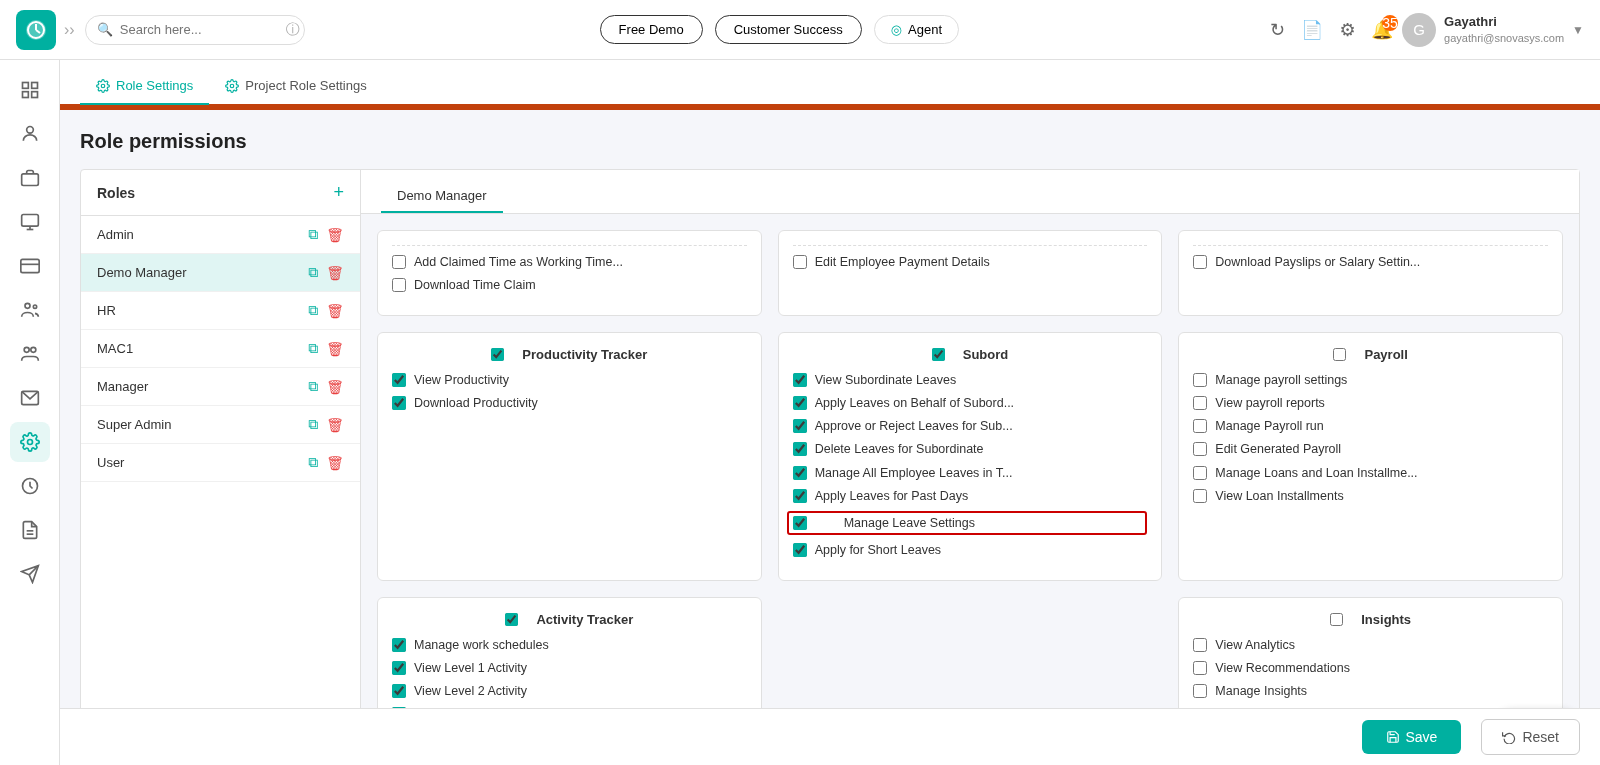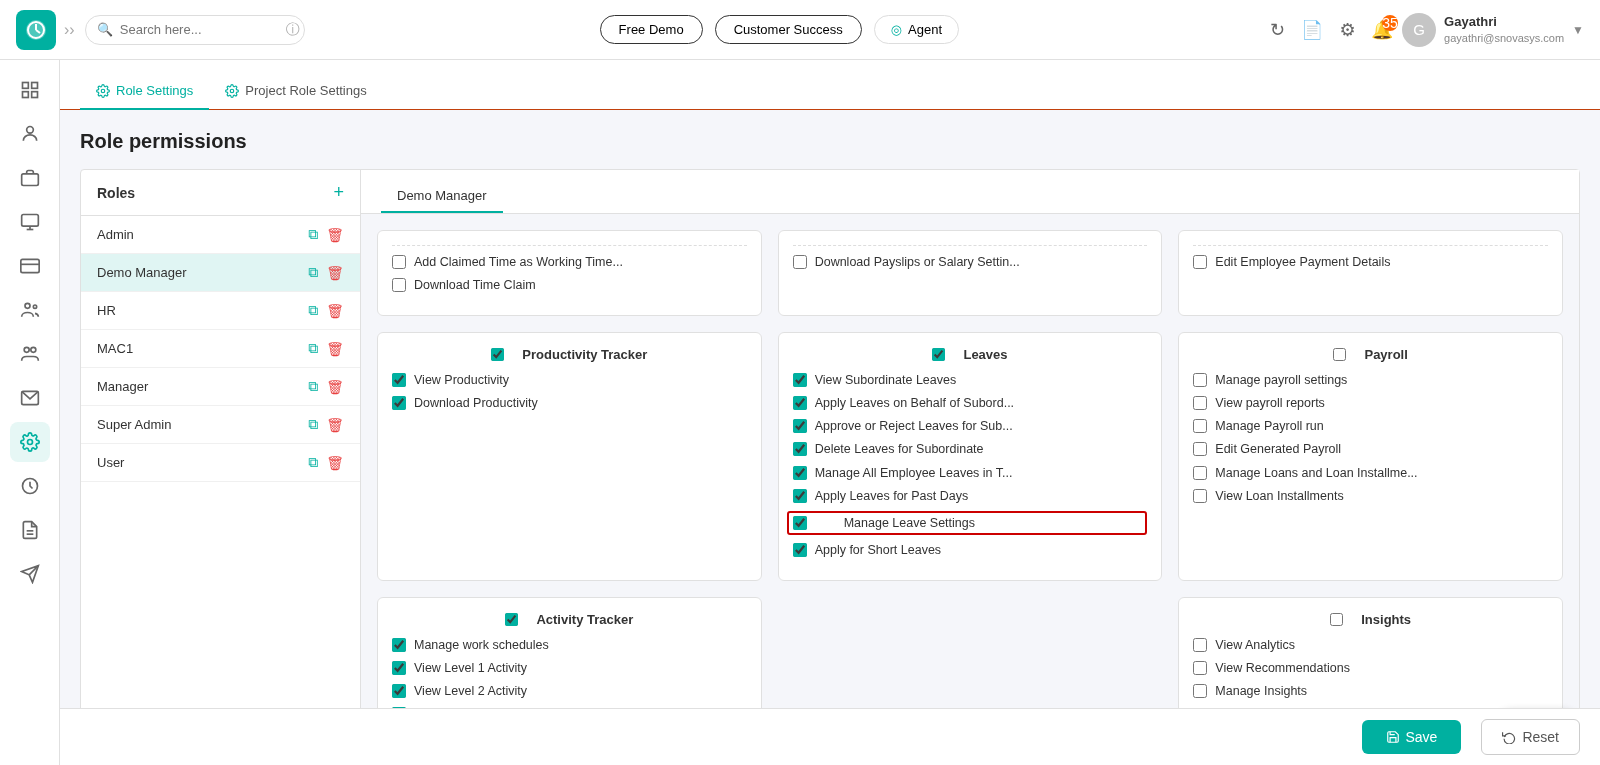--- a/index.html
+++ b/index.html
@@ -65,21 +65,21 @@
     }
     .sidebar-item {
       width: 40px; height: 40px; display: flex; align-items: center; justify-content: center;
       border-radius: 8px; cursor: pointer; color: #666; font-size: 18px;
     }
     .sidebar-item.active { background: #e6f7f5; color: #00b0a0; }
 
     
     .subheader {
       position: fixed; top: 60px; left: 60px; right: 0; height: 50px;
-      background: #fff; border-bottom: 1px solid #c2410c;
+      background: #fff; border-bottom: 6px solid #c2410c;
       display: flex; align-items: flex-end; padding: 0 20px; z-index: 80;
     }
     .tab {
       display: flex; align-items: center; gap: 6px; padding: 10px 16px;
       font-size: 13px; cursor: pointer; color: #555; border-bottom: 2px solid transparent;
       margin-bottom: -1px;
     }
     .tab.active { color: #00b0a0; border-bottom: 2px solid #00b0a0; font-weight: 500; }
 
     
@@ -397,30 +397,30 @@
                 <input type="checkbox" style="">
                 <label>Download Time Claim</label>
               </div>
             </div>
           </div>
 
           <div class="perm-card">
             <div style="border-top:1px dashed #ddd;padding-top:8px;">
               <div class="perm-item">
                 <input type="checkbox" style="">
-                <label>Download Payslips or Salary Settin...</label>
+                <label>Edit Employee Payment Details</label>
               </div>
             </div>
           </div>
 
           <div class="perm-card">
             <div style="border-top:1px dashed #ddd;padding-top:8px;">
               <div class="perm-item">
                 <input type="checkbox" style="">
-                <label>Edit Employee Payment Details</label>
+                <label>Download Payslips or Salary Settin...</label>
               </div>
             </div>
           </div>
 
           <div class="perm-card">
             <div class="perm-card-title">
               <input type="checkbox" checked="" style="accent-color: rgb(0, 176, 160);">
               <span>Productivity Tracker</span>
             </div>
             <div class="perm-item">
@@ -429,21 +429,21 @@
             </div>
             <div class="perm-item">
               <input type="checkbox" checked="" style="accent-color: rgb(0, 176, 160);">
               <label>Download Productivity</label>
             </div>
           </div>
 
           <div class="perm-card">
             <div class="perm-card-title">
               <input type="checkbox" checked="" style="accent-color: rgb(0, 176, 160);">
-              <span>Leaves</span>
+              <span>Subord</span>
             </div>
             <div class="perm-item">
               <input type="checkbox" checked="" style="accent-color: rgb(0, 176, 160);">
               <label>View Subordinate Leaves</label>
             </div>
             <div class="perm-item">
               <input type="checkbox" checked="" style="accent-color: rgb(0, 176, 160);">
               <label>Apply Leaves on Behalf of Subord...</label>
             </div>
             <div class="perm-item">

